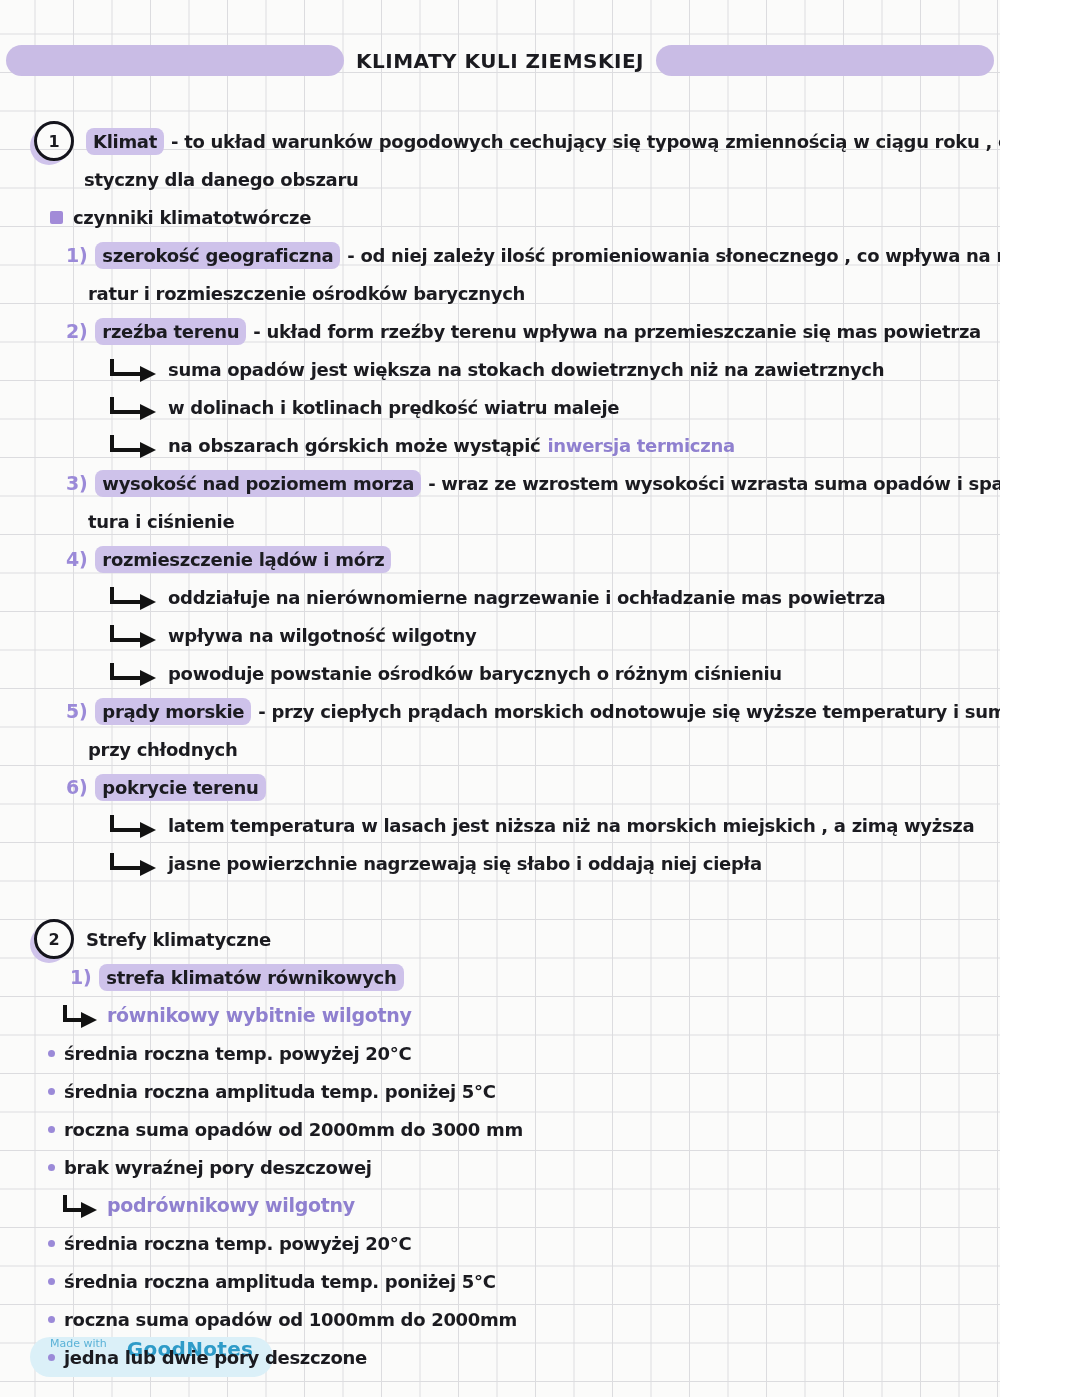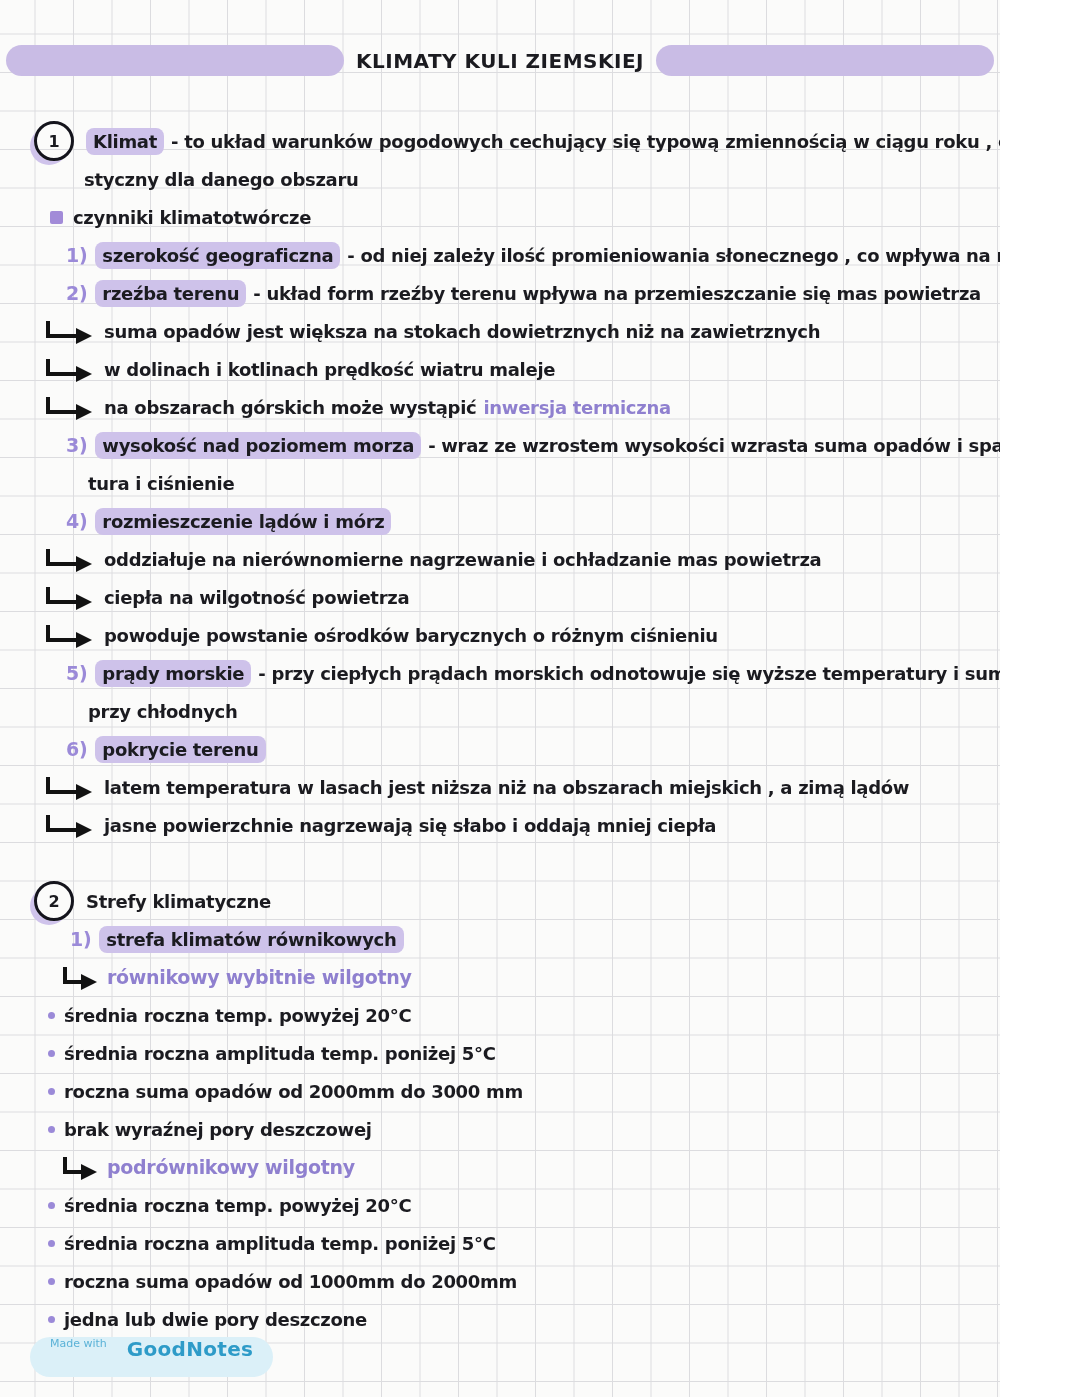--- a/index.html
+++ b/index.html
@@ -22,21 +22,21 @@
 
   .content{position:absolute;top:122px;left:0;width:100%;z-index:1;}
   .line{height:38px;display:flex;align-items:center;white-space:nowrap;font-size:18px;letter-spacing:-0.3px;}
   .gap{height:38px;}
 
   .ind-item{padding-left:34px;}
   .ind-cont1{padding-left:84px;}
   .ind-square{padding-left:50px;}
   .ind-factor{padding-left:66px;}
   .ind-fcont{padding-left:88px;}
-  .ind-sub{padding-left:46px;text-align:right;}
+  .ind-sub{padding-left:110px;text-align:right;}
   .ind-zone{padding-left:70px;}
   .ind-climate{padding-left:54px;margin-left:9px;}
   .ind-bullet{padding-left:48px;}
 
   .circle{flex:none;width:34px;height:34px;border:3.5px solid #14141c;border-radius:50%;
     display:flex;align-items:center;justify-content:center;font-size:16px;margin-right:12px;
     box-shadow:-5px 5px 0 -1px #cfc3eb;}
   .hl{background:#cec2ea;border-radius:8px;padding:3px 7px;}
   .num{color:#9b8ad8;margin-right:8px;font-size:19px;flex:none;}
   .square{flex:none;width:13px;height:13px;background:#a28bd8;margin-right:10px;border-radius:2px;}
@@ -90,20 +90,23 @@
     <div class="line ind-square">
       <span class="square"></span>
       <span>czynniki klimatotwórcze</span>
     </div>
 
     <div class="line ind-factor">
       <span class="num">1)</span>
       <span class="hl seg">szerokość geograficzna</span>
       <span>- od niej zależy ilość promieniowania słonecznego , co wpływa na rozkład tempe-</span>
     </div>
+    <div class="line ind-fcont">
+      <span>ratur i rozmieszczenie ośrodków barycznych</span>
+    </div>
 
     <div class="line ind-factor">
       <span class="num">2)</span>
       <span class="hl seg">rzeźba terenu</span>
       <span>- układ form rzeźby terenu wpływa na przemieszczanie się mas powietrza</span>
     </div>
     <div class="line ind-sub">
       <span class="arrow"></span>
       <span>suma opadów jest większa na stokach dowietrznych niż na zawietrznych</span>
     </div>
@@ -129,21 +132,21 @@
     <div class="line ind-factor">
       <span class="num">4)</span>
       <span class="hl">rozmieszczenie lądów i mórz</span>
     </div>
     <div class="line ind-sub">
       <span class="arrow"></span>
       <span>oddziałuje na nierównomierne nagrzewanie i ochładzanie mas powietrza</span>
     </div>
     <div class="line ind-sub">
       <span class="arrow"></span>
-      <span>ciepła na wilgotność powietrza</span>
+      <span>wpływa na wilgotność wilgotny</span>
     </div>
     <div class="line ind-sub">
       <span class="arrow"></span>
       <span>powoduje powstanie ośrodków barycznych o różnym ciśnieniu</span>
     </div>
 
     <div class="line ind-factor">
       <span class="num">5)</span>
       <span class="hl seg">prądy morskie</span>
       <span>- przy ciepłych prądach morskich odnotowuje się wyższe temperatury i sumy opadów niż</span>
@@ -151,25 +154,25 @@
     <div class="line ind-fcont">
       <span>przy chłodnych</span>
     </div>
 
     <div class="line ind-factor">
       <span class="num">6)</span>
       <span class="hl">pokrycie terenu</span>
     </div>
     <div class="line ind-sub">
       <span class="arrow"></span>
-      <span>latem temperatura w lasach jest niższa niż na obszarach miejskich , a zimą lądów</span>
-    </div>
-    <div class="line ind-sub">
-      <span class="arrow"></span>
-      <span>jasne powierzchnie nagrzewają się słabo i oddają mniej ciepła</span>
+      <span>latem temperatura w lasach jest niższa niż na morskich miejskich , a zimą wyższa</span>
+    </div>
+    <div class="line ind-sub">
+      <span class="arrow"></span>
+      <span>jasne powierzchnie nagrzewają się słabo i oddają niej ciepła</span>
     </div>
 
     <div class="gap"></div>
 
     <div class="line ind-item">
       <span class="circle">2</span>
       <span>Strefy klimatyczne</span>
     </div>
     <div class="line ind-zone">
       <span class="num">1)</span>

